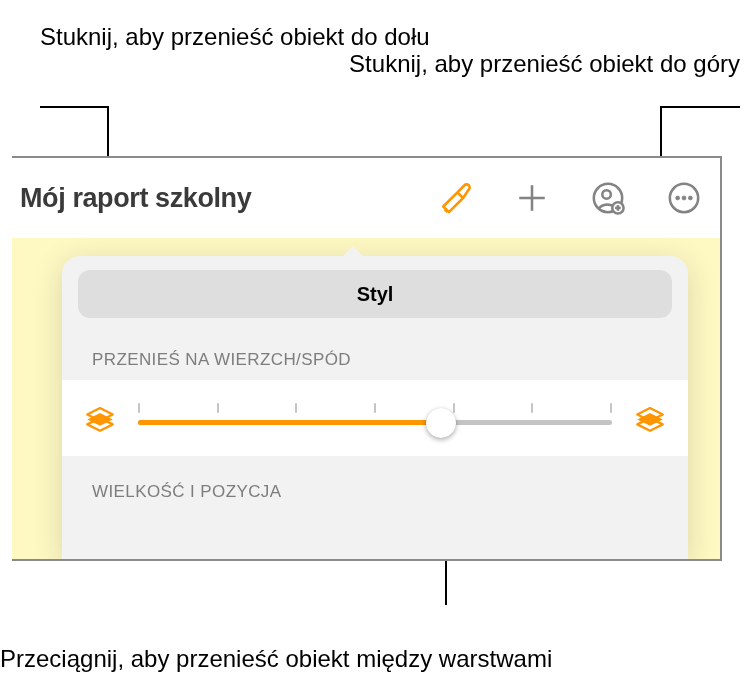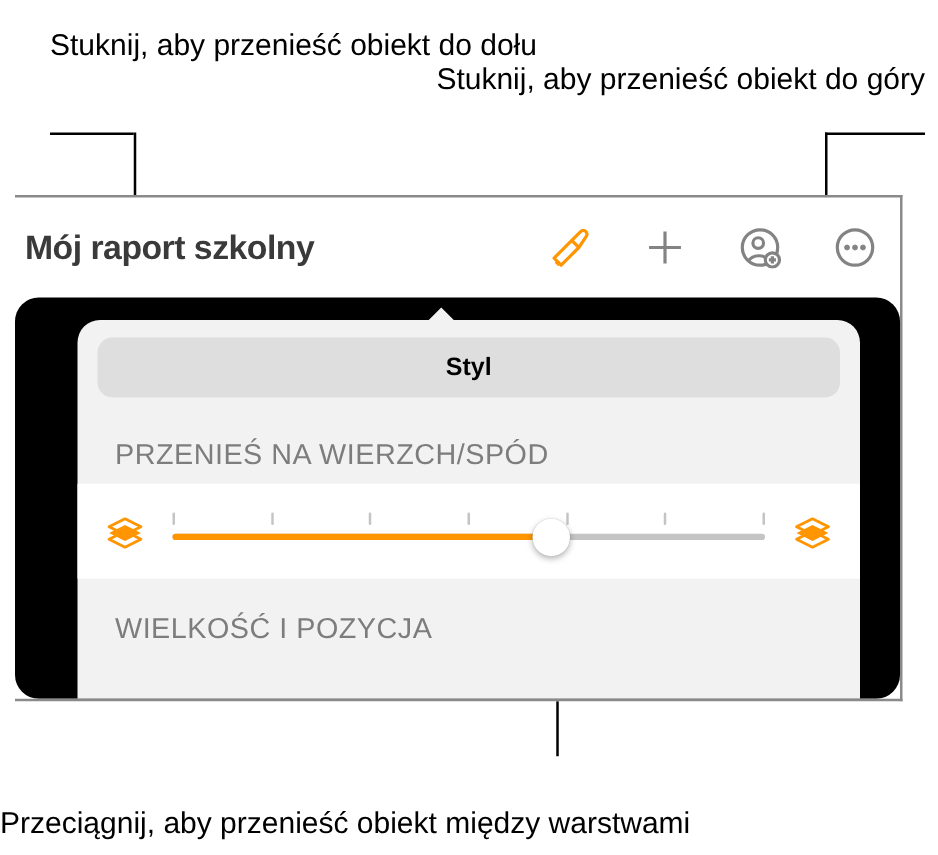--- a/index.html
+++ b/index.html
@@ -54,22 +54,21 @@
       display: flex; align-items: center; justify-content: center;
       color: #838383;
     }
     .toolbar-icon.active { color: #ff9500; }
     .toolbar-icon svg { width: 34px; height: 34px; stroke: currentColor; fill: none; stroke-width: 1.8; }
     .toolbar-icon.solid svg { fill: currentColor; stroke: currentColor; stroke-width: 0.5; }
 
     .popover-area {
       position: absolute;
       top: 80px; left: 0; right: 0; bottom: 0;
-      background: #000000;
-      border-radius: 19px;
+      background: #fef9c3;
     }
 
     .popover {
       position: absolute;
       top: 18px;
       left: 50px;
       right: 32px;
       bottom: 0;
       background: #f2f2f2;
       border-radius: 18px 18px 0 0;
@@ -120,21 +119,21 @@
       position: absolute;
       left: 0; top: 8px; bottom: 8px;
       width: 1px;
       background: rgba(0,0,0,0.15);
     }
     .seg-item.selected::before,
     .seg-item.selected + .seg-item::before { display: none; }
 
     .section-label {
       padding: 26px 30px 10px;
-      font-size: 23px;
+      font-size: 17px;
       letter-spacing: 0.4px;
       color: #7d7d7d;
       text-transform: uppercase;
     }
 
     .row {
       background: #fff;
       margin: 0;
       padding: 18px 18px;
       display: flex;

